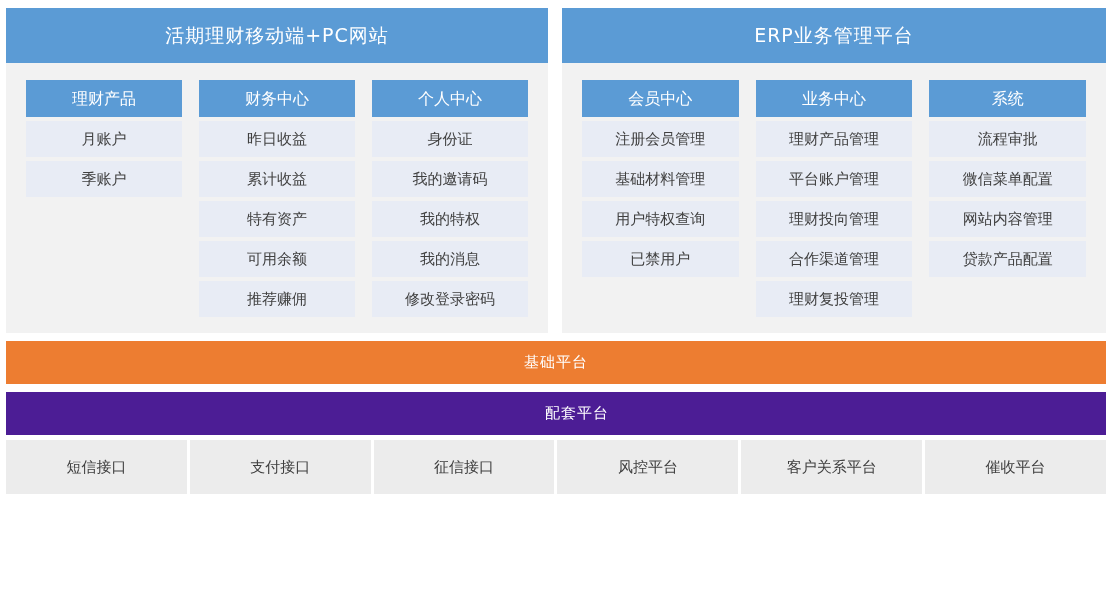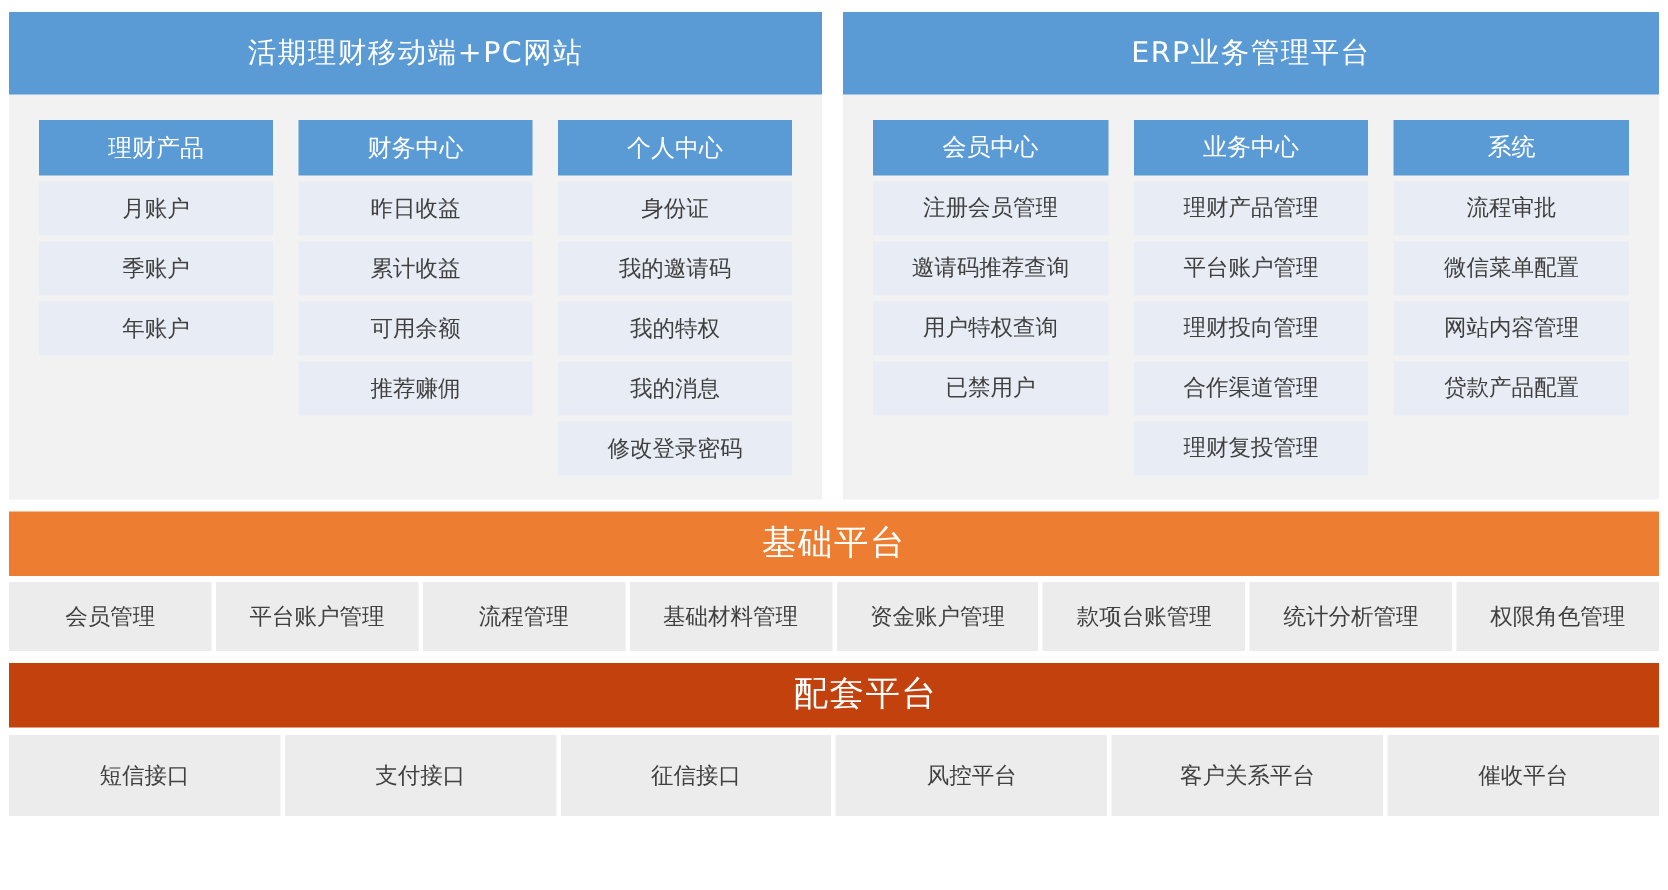--- a/index.html
+++ b/index.html
@@ -84,28 +84,28 @@
   .col-item:last-child { margin-bottom: 0; }
 
   
   .platform {
     margin: 8px 0 0 6px;
     width: 1100px;
     box-sizing: border-box;
   }
   .platform-header {
     color: #ffffff;
-    font-size: 23px;
+    font-size: 15px;
     height: 43px;
     line-height: 43px;
     text-align: center;
     letter-spacing: 1px;
   }
   .platform.base  .platform-header { background: #ed7d31; }
-  .platform.suite .platform-header { background: #c2410c; padding-left: 42px; }
+  .platform.suite .platform-header { background: #4c1d95; padding-left: 42px; }
 
   .platform-row {
     display: flex;
     margin-top: 5px;
     gap: 3px;
   }
   .platform-cell {
     flex: 1 1 0;
     background: #ececec;
     color: #404040;
@@ -131,27 +131,27 @@
   <div class="top-row">
 
     <div class="panel left">
       <div class="panel-header">活期理财移动端+PC网站</div>
       <div class="columns">
 
         <div class="column">
           <div class="col-header">理财产品</div>
           <div class="col-item">月账户</div>
           <div class="col-item">季账户</div>
-          <div class="col-item">年账户</div>
         </div>
 
         <div class="column">
           <div class="col-header">财务中心</div>
           <div class="col-item">昨日收益</div>
           <div class="col-item">累计收益</div>
+          <div class="col-item">特有资产</div>
           <div class="col-item">可用余额</div>
           <div class="col-item">推荐赚佣</div>
         </div>
 
         <div class="column">
           <div class="col-header">个人中心</div>
           <div class="col-item">身份证</div>
           <div class="col-item">我的邀请码</div>
           <div class="col-item">我的特权</div>
           <div class="col-item">我的消息</div>
@@ -161,21 +161,21 @@
       </div>
     </div>
 
     <div class="panel right">
       <div class="panel-header">ERP业务管理平台</div>
       <div class="columns">
 
         <div class="column">
           <div class="col-header">会员中心</div>
           <div class="col-item">注册会员管理</div>
-          <div class="col-item">邀请码推荐查询</div>
+          <div class="col-item">基础材料管理</div>
           <div class="col-item">用户特权查询</div>
           <div class="col-item">已禁用户</div>
         </div>
 
         <div class="column">
           <div class="col-header">业务中心</div>
           <div class="col-item">理财产品管理</div>
           <div class="col-item">平台账户管理</div>
           <div class="col-item">理财投向管理</div>
           <div class="col-item">合作渠道管理</div>
@@ -190,30 +190,20 @@
           <div class="col-item">贷款产品配置</div>
         </div>
 
       </div>
     </div>
 
   </div>
 
   <div class="platform base">
     <div class="platform-header">基础平台</div>
-    <div class="platform-row">
-      <div class="platform-cell">会员管理</div>
-      <div class="platform-cell">平台账户管理</div>
-      <div class="platform-cell">流程管理</div>
-      <div class="platform-cell">基础材料管理</div>
-      <div class="platform-cell">资金账户管理</div>
-      <div class="platform-cell">款项台账管理</div>
-      <div class="platform-cell">统计分析管理</div>
-      <div class="platform-cell">权限角色管理</div>
-    </div>
   </div>
 
   <div class="platform suite">
     <div class="platform-header">配套平台</div>
     <div class="platform-row">
       <div class="platform-cell">短信接口</div>
       <div class="platform-cell">支付接口</div>
       <div class="platform-cell">征信接口</div>
       <div class="platform-cell">风控平台</div>
       <div class="platform-cell">客户关系平台</div>

